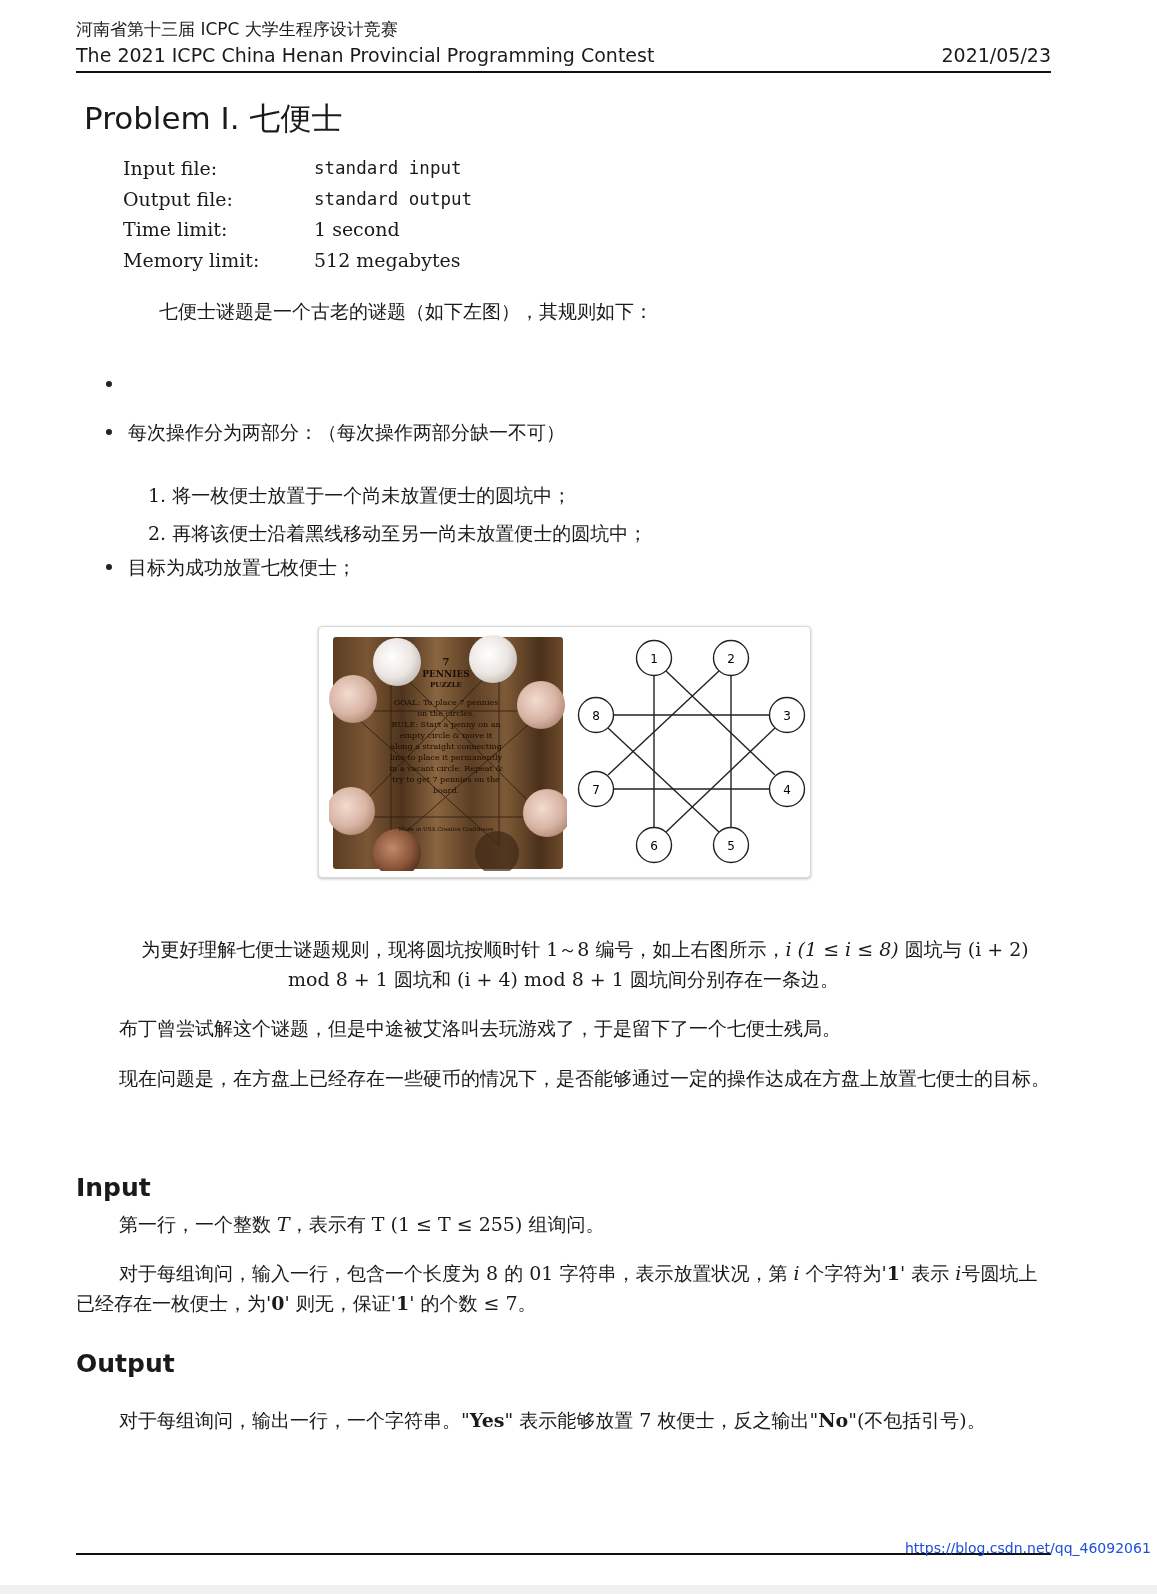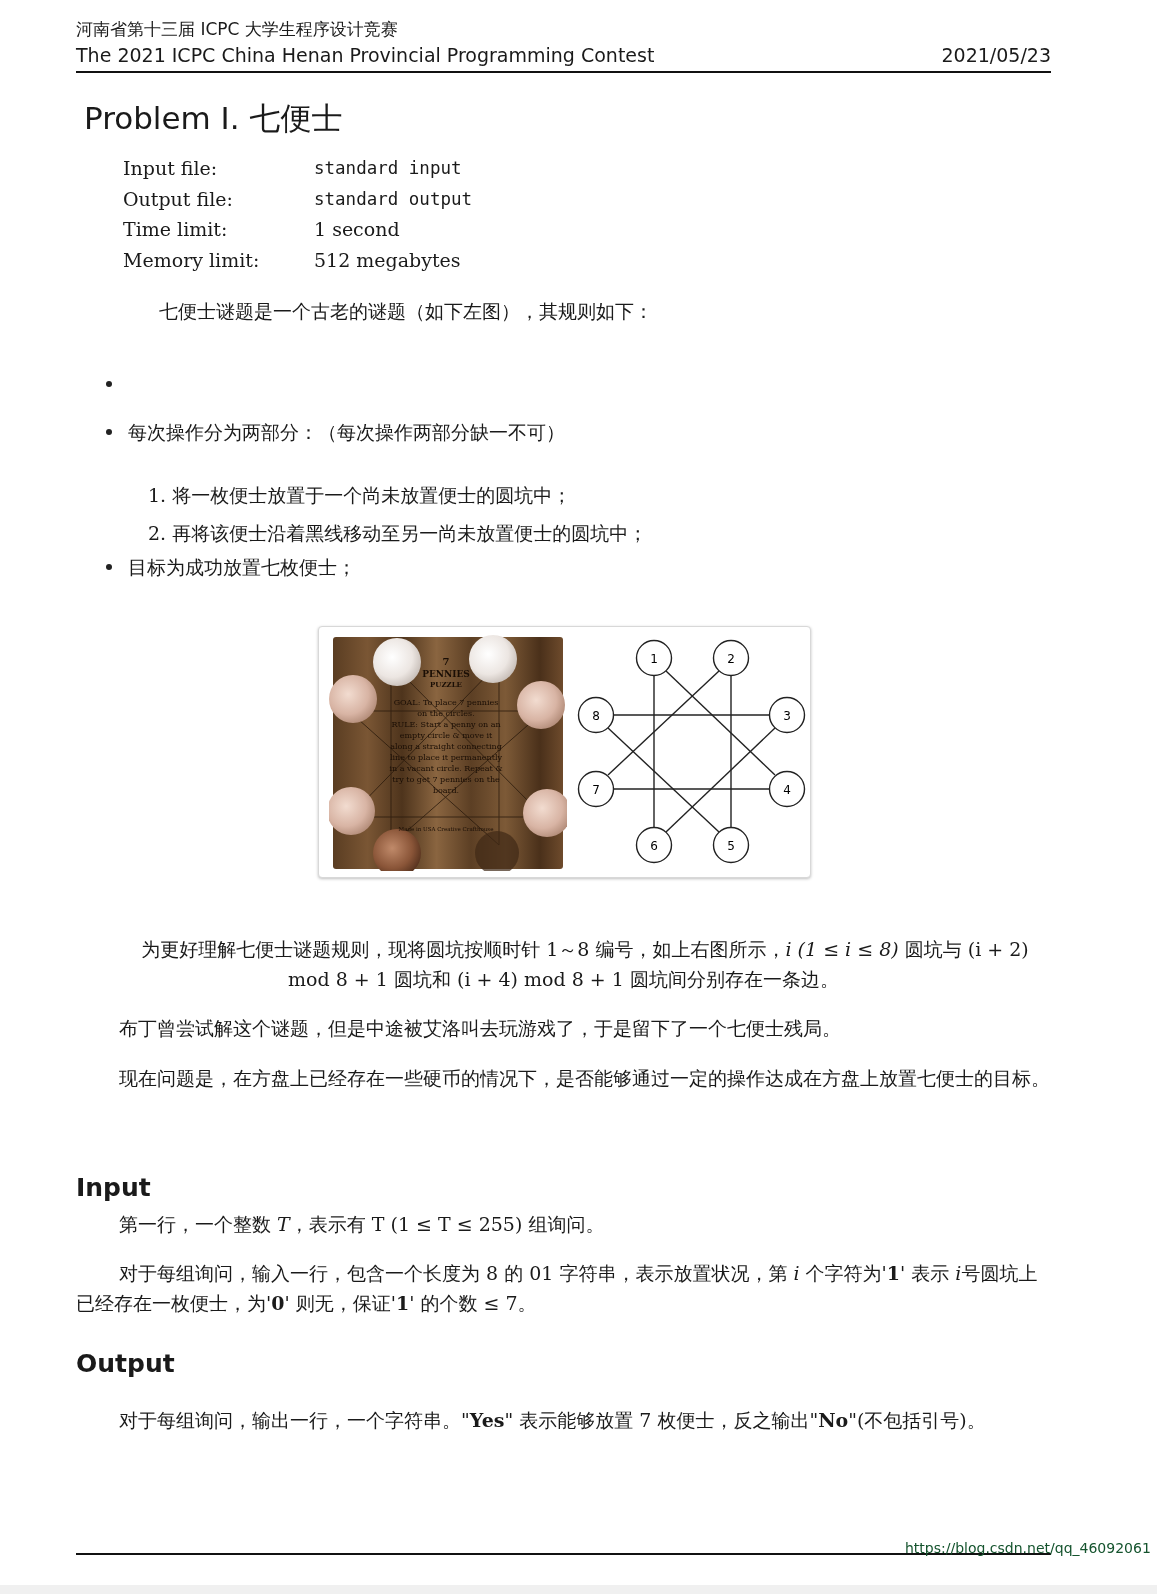--- a/index.html
+++ b/index.html
@@ -26,21 +26,21 @@
   .bullet { position:absolute; left:106px; font-size:19px; line-height:30px; white-space:nowrap; }
   .bullet .dot { display:inline-block; width:6px; height:6px; border-radius:50%; background:#222; vertical-align:middle; margin-right:16px; position:relative; top:-2px; }
   .enum { position:absolute; left:148px; font-size:19px; line-height:30px; white-space:nowrap;margin-top:14px; }
 
   .figure { position:absolute; left:318px; top:626px; width:491px; height:250px; border:1px solid #d8d8d8; border-radius:4px; box-shadow:0 1px 3px rgba(0,0,0,0.25); background:#fff; }
   .photo { position:absolute; left:10px; top:8px; width:238px; height:236px; }
 
   .sect { position:absolute; left:76px; font-size:25px; font-weight:bold; line-height:34px; }
 
   .footer-rule { position:absolute; left:76px; top:1553px; width:975px; height:2px; background:#111; }
-  .watermark { position:absolute; left:905px; top:1540px; font-size:14px; color:#14532d; }
+  .watermark { position:absolute; left:905px; top:1540px; font-size:14px; color:#1d4ed8; }
   .bottom-bar { position:absolute; left:0; top:1585px; width:1157px; height:9px; background:#f0f0f0; }
   i.m { font-style:italic; }
 </style>
 </head>
 <body>
 
 <div class="header sans">
   <div class="cn">河南省第十三届 ICPC 大学生程序设计竞赛</div>
   <div class="en">The 2021 ICPC China Henan Provincial Programming Contest</div>
   <div class="date">2021/05/23</div>

